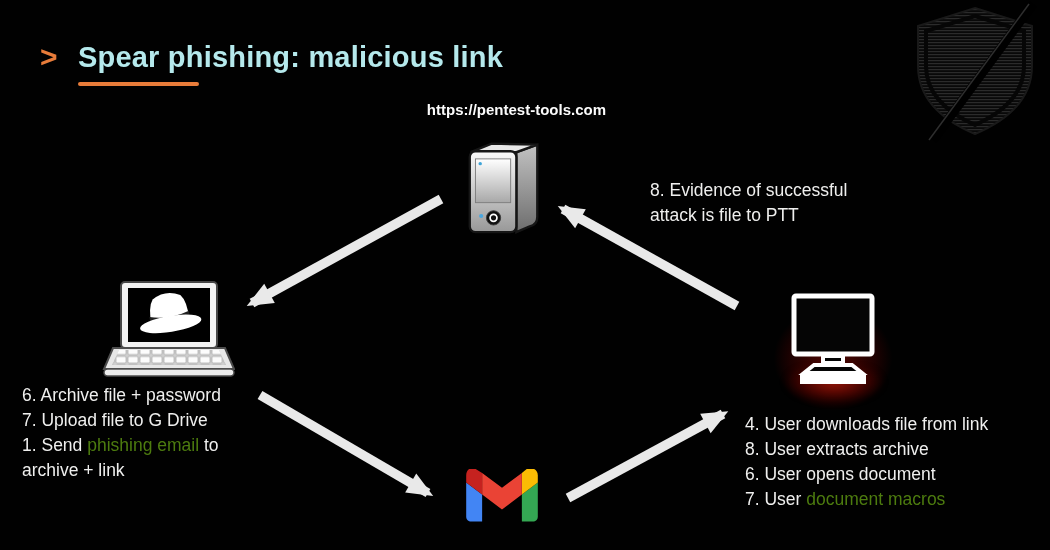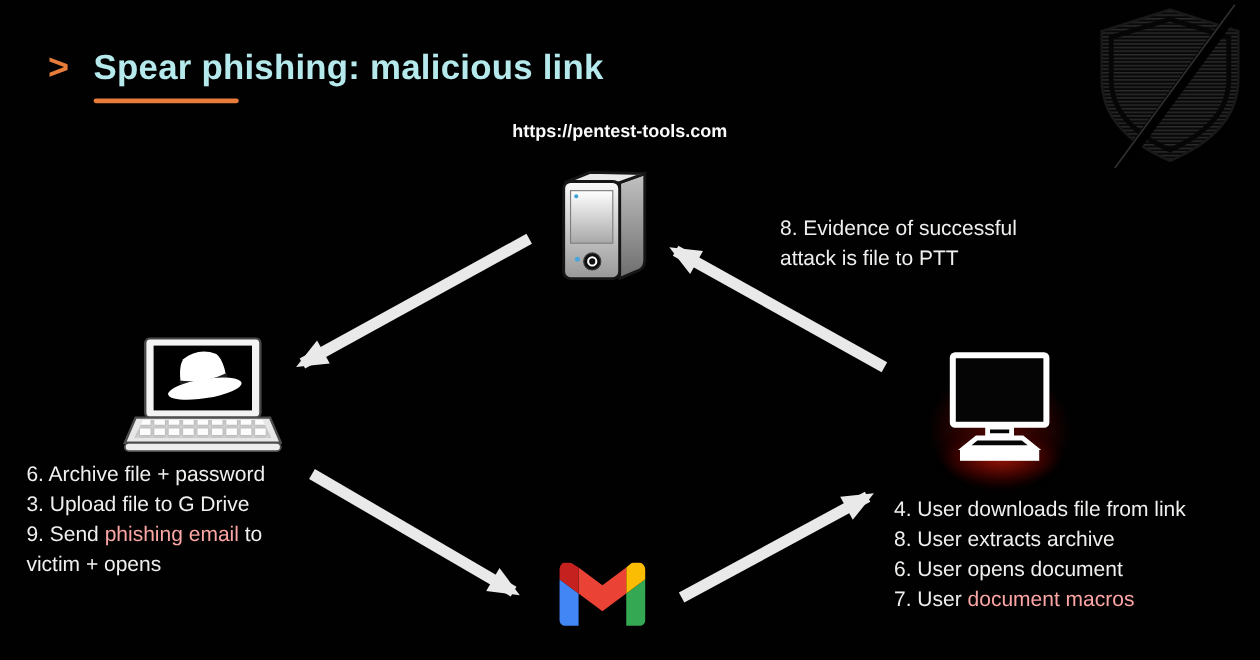--- a/index.html
+++ b/index.html
@@ -15,21 +15,21 @@
   .title{left:78px;top:41px;font-size:29px;font-weight:bold;color:#b5e9ec;letter-spacing:.2px;text-align:right;}
   .title-underline{left:78px;top:82px;width:121px;height:4px;background:#e87c3a;border-radius:2px;}
 
   
   .note{color:#efefee;font-size:17.5px;line-height:25px;white-space:nowrap;}
   .url-label{left:388px;top:101px;width:218px;text-align:right;font-weight:bold;font-size:15px;color:#fbfbfb;white-space:nowrap;}
   .step1{left:215px;top:168px;}
   .step8{left:650px;top:164px;margin-top:14px;}
   .attacker-steps{left:22px;top:383px;}
   .victim-steps{left:745px;top:412px;}
-  .hl{color:#fca5a5;}
+  .hl{color:#4d7c0f;}
 
   
   .server-icon{left:461px;top:137px;}
   .laptop-icon{left:101px;top:281px;}
   .monitor-icon{left:786px;top:291px;}
   .gmail-icon{left:466px;top:469px;}
   .shield-logo{left:905px;top:0px;}
   .arrow-layer{left:0;top:0;}
 
   
@@ -143,23 +143,23 @@
   </svg>
 
 
   <div class="abs note step8">
     <div>8. Evidence of successful</div>
     <div>attack is file to PTT</div>
   </div>
 
   <div class="abs note attacker-steps">
     <div>6. Archive file + password</div>
-    <div>3. Upload file to G Drive</div>
-    <div><span>9. Send </span><span class="hl">phishing email</span><span> to</span></div>
-    <div>victim + opens</div>
+    <div>7. Upload file to G Drive</div>
+    <div><span>1. Send </span><span class="hl">phishing email</span><span> to</span></div>
+    <div>archive + link</div>
   </div>
 
   <div class="abs note victim-steps">
     <div>4. User downloads file from link</div>
     <div>8. User extracts archive</div>
     <div>6. User opens document</div>
     <div><span>7. User </span><span class="hl">document macros</span></div>
   </div>
 
 </div>

